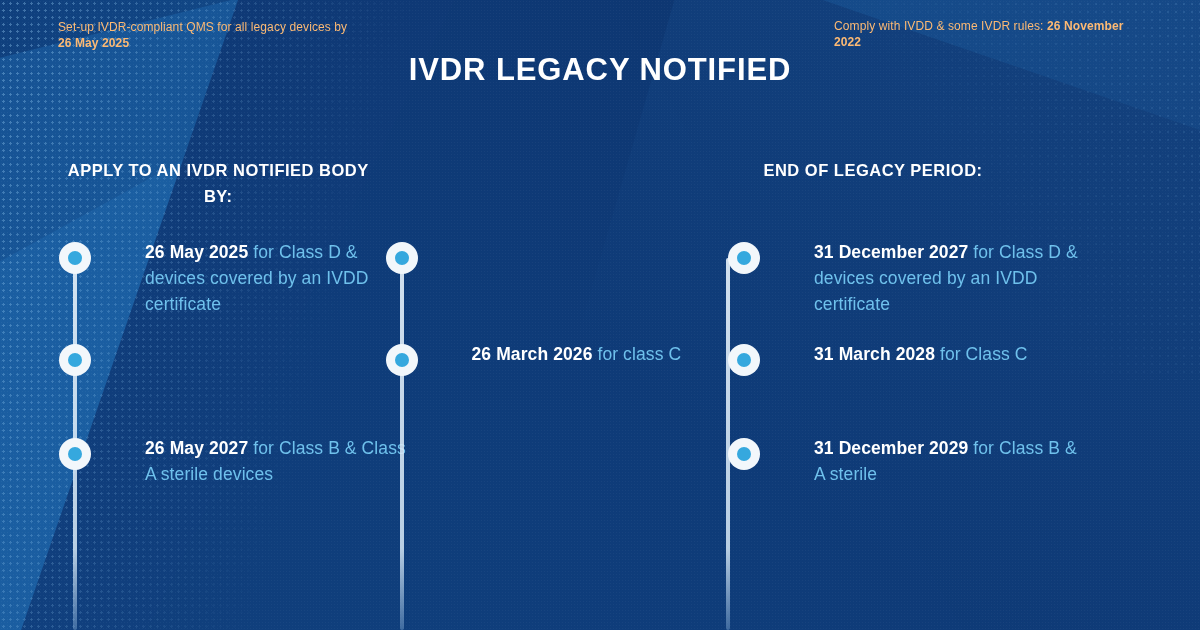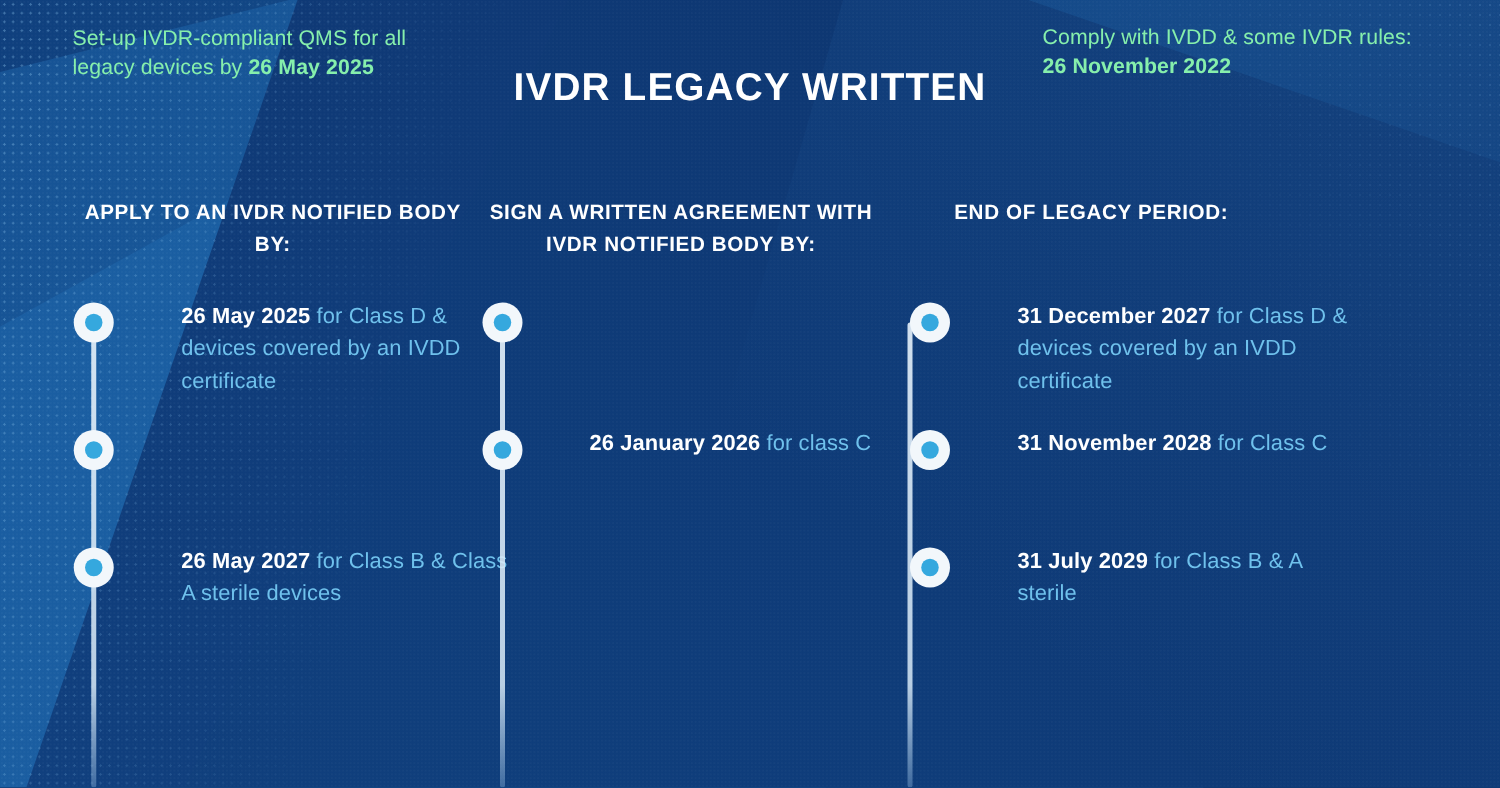--- a/index.html
+++ b/index.html
@@ -90,22 +90,22 @@
     background-image: radial-gradient(rgba(255,255,255,.035) .5px, transparent .6px);
     background-size: 3px 3px;
     pointer-events: none;
   }
 
   
   .layer { position: absolute; inset: 0; }
 
   .callout {
     position: absolute;
-    color: #86efac;
-    font-size: 17px;
+    color: #fdba74;
+    font-size: 12px;
     line-height: 1.33;
     font-weight: 400;
     letter-spacing: .1px;
   }
   .callout b { font-weight: 700; }
   .callout-left  { top: 20px; left: 58px;  width: 290px; }
   .callout-right { top: 19px; left: 834px; width: 300px; }
 
   .main-title {
     position: absolute;
@@ -222,21 +222,21 @@
   <div class="layer">
 
     <div class="callout callout-left">
       <span>Set-up IVDR-compliant QMS for all legacy devices by </span><b>26 May 2025</b>
     </div>
 
     <div class="callout callout-right">
       <span>Comply with IVDD &amp; some IVDR rules: </span><b>26 November 2022</b>
     </div>
 
-    <div class="main-title">IVDR LEGACY WRITTEN</div>
+    <div class="main-title">IVDR LEGACY NOTIFIED</div>
 
     <div class="columns">
 
       <div class="column col-1">
         <div class="col-header">APPLY TO AN IVDR NOTIFIED BODY BY:</div>
         <div class="track"></div>
         <div class="items">
 
           <div class="item item-1">
             <div class="dot-outer">
@@ -255,35 +255,34 @@
             <div class="dot-outer">
                 <div class="dot-inner"></div>
               </div>
             <div class="item-text"><span class="date">26 May 2027</span><span> for Class B &amp; Class A sterile devices</span></div>
           </div>
 
         </div>
       </div>
 
       <div class="column col-2">
-        <div class="col-header">SIGN A WRITTEN AGREEMENT WITH IVDR NOTIFIED BODY BY:</div>
         <div class="track"></div>
         <div class="items">
 
           <div class="item item-1">
             <div class="dot-outer">
                 <div class="dot-inner"></div>
               </div>
           </div>
 
           <div class="item item-2">
             <div class="dot-outer">
                 <div class="dot-inner"></div>
               </div>
-            <div class="item-text"><span class="date">26 January 2026</span><span> for class C</span></div>
+            <div class="item-text"><span class="date">26 March 2026</span><span> for class C</span></div>
           </div>
 
 
         </div>
       </div>
 
       <div class="column col-3">
         <div class="col-header">END OF LEGACY PERIOD:</div>
         <div class="track"></div>
         <div class="items">
@@ -292,28 +291,28 @@
             <div class="dot-outer">
                 <div class="dot-inner"></div>
               </div>
             <div class="item-text"><span class="date">31 December 2027</span><span> for Class D &amp; devices covered by an IVDD certificate</span></div>
           </div>
 
           <div class="item item-2">
             <div class="dot-outer">
                 <div class="dot-inner"></div>
               </div>
-            <div class="item-text"><span class="date">31 November 2028</span><span> for Class C</span></div>
+            <div class="item-text"><span class="date">31 March 2028</span><span> for Class C</span></div>
           </div>
 
           <div class="item item-3">
             <div class="dot-outer">
                 <div class="dot-inner"></div>
               </div>
-            <div class="item-text"><span class="date">31 July 2029</span><span> for Class B &amp; A sterile</span></div>
+            <div class="item-text"><span class="date">31 December 2029</span><span> for Class B &amp; A sterile</span></div>
           </div>
 
         </div>
       </div>
 
     </div>
   </div>
 </div>
 
 </body></html>

